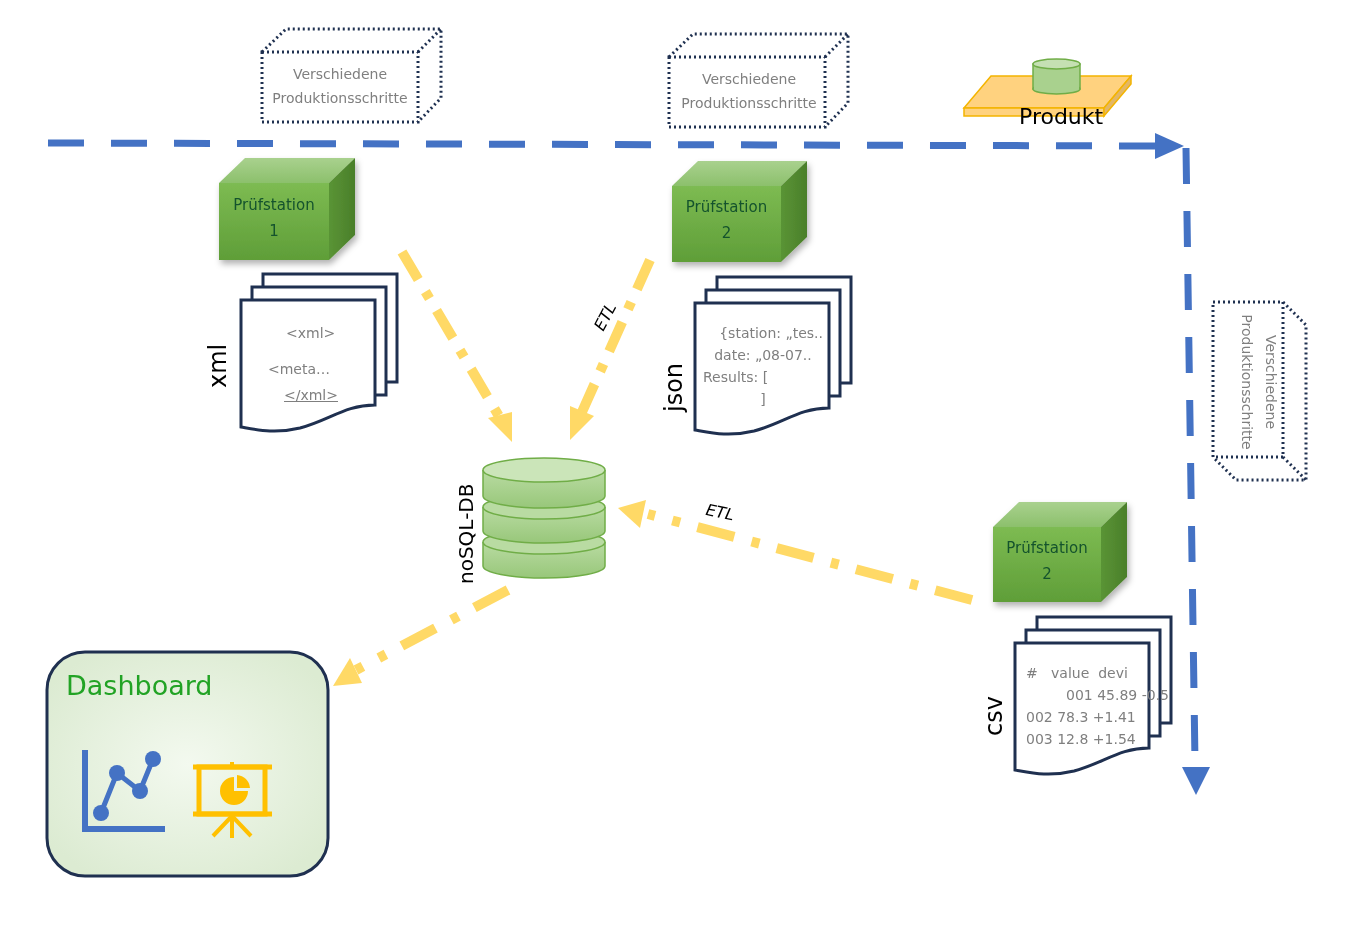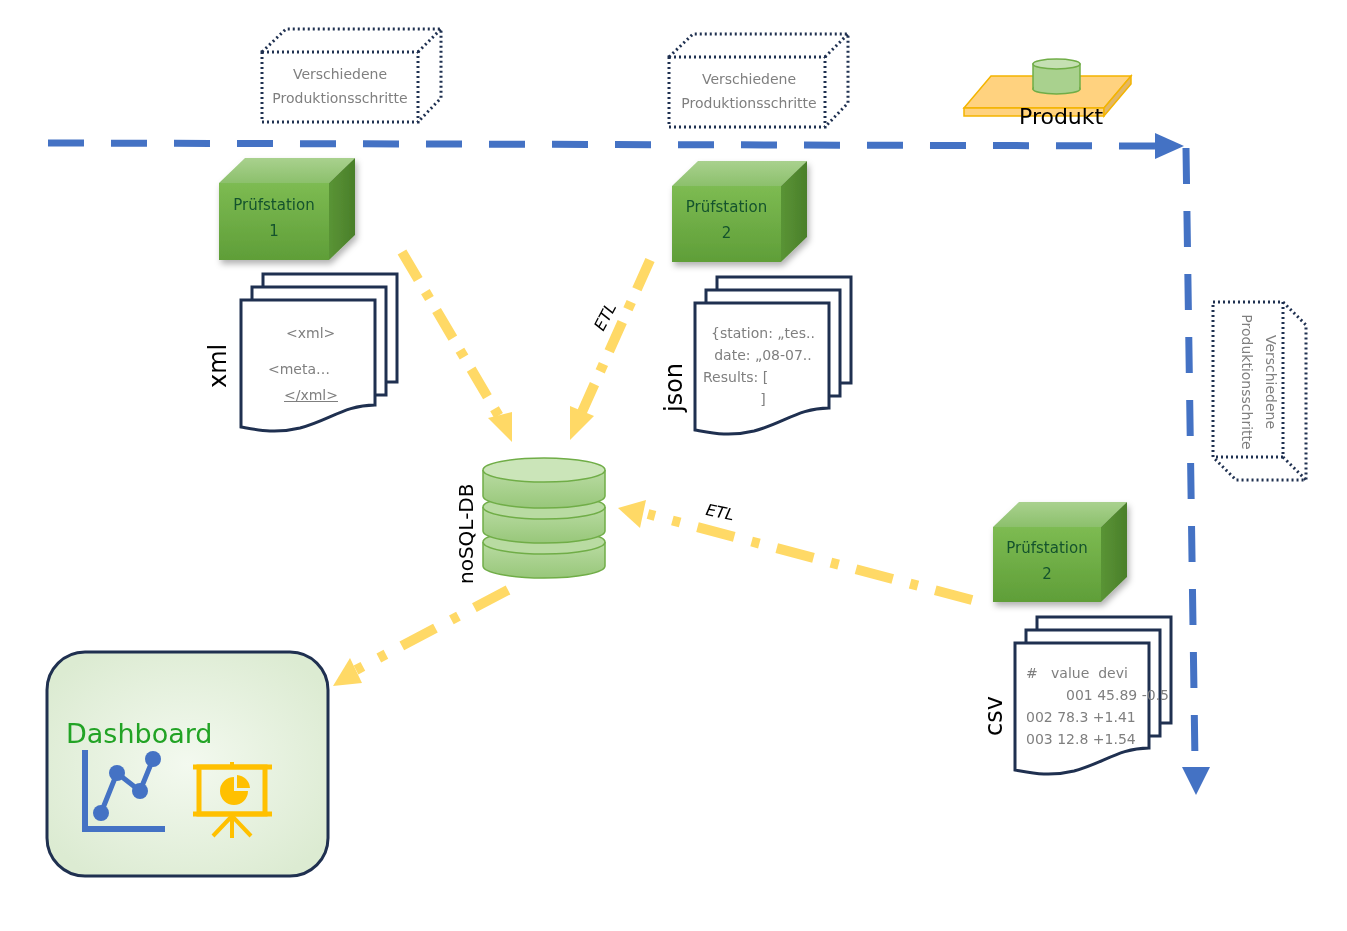--- a/index.html
+++ b/index.html
@@ -12,21 +12,21 @@
     .station-label { color: #14532d; font-size: 15px; line-height: 26px; text-align: center;
                      font-family: "DejaVu Sans", sans-serif; }
     .doc-text { color: #7f7f7f; font-size: 14px; line-height: 22px;
                 font-family: "DejaVu Sans", sans-serif; white-space: pre; }
     .fmt-label { color: #000; font-size: 24px; font-family: "DejaVu Sans", sans-serif;
                  transform: rotate(-90deg); transform-origin: left top; white-space: nowrap; }
     .etl { color: #000; font-size: 16px; font-style: italic; font-family: "DejaVu Sans", sans-serif; white-space: nowrap; }
     .db-label { color: #000; font-size: 20px; font-family: "DejaVu Sans", sans-serif;
                 transform: rotate(-90deg); transform-origin: left top; white-space: nowrap; }
     .produkt-label { color: #000; font-size: 22px; font-family: "DejaVu Sans", sans-serif; }
-    .dash-title { color: #22a325; font-size: 27px; font-family: "DejaVu Sans", sans-serif; margin-top: 48px; }
+    .dash-title { color: #22a325; font-size: 27px; font-family: "DejaVu Sans", sans-serif; }
   </style>
 </head>
 <body>
 
 <svg id="canvas" width="1347" height="931" viewBox="0 0 1347 931">
   <defs>
     <linearGradient id="gFront" x1="0" y1="0" x2="0" y2="1">
       <stop offset="0" stop-color="#7dbb52"></stop>
       <stop offset="1" stop-color="#5f9e38"></stop>
     </linearGradient>
@@ -198,21 +198,21 @@
 <div class="abs station-label" style="left:993px;top:535px;width:108px;">
   <div>Prüfstation</div>
   <div>2</div>
 </div>
 
 <div class="abs doc-text" style="left:286px;top:322px;">&lt;xml&gt;</div>
 <div class="abs doc-text" style="left:268px;top:358px;">&lt;meta…</div>
 <div class="abs doc-text" style="left:284px;top:384px;text-decoration:underline;">&lt;/xml&gt;</div>
 <div class="abs fmt-label" style="left:204px;top:388px;">xml</div>
 
-<div class="abs doc-text" style="left:703px;top:322px;width:120px;text-align:center;">{station: „tes..</div>
+<div class="abs doc-text" style="left:703px;top:322px;width:120px;text-align:right;">{station: „tes..</div>
 <div class="abs doc-text" style="left:703px;top:344px;width:120px;text-align:center;">date: „08-07..</div>
 <div class="abs doc-text" style="left:703px;top:366px;width:120px;text-align:left;">Results: [</div>
 <div class="abs doc-text" style="left:703px;top:388px;width:120px;text-align:center;">]</div>
 <div class="abs fmt-label" style="left:660px;top:412px;">json</div>
 
 <div class="abs doc-text" style="left:1026px;top:662px;">#   value  devi</div>
 <div class="abs doc-text" style="left:1026px;top:684px;margin-left:40px;">001 45.89 -0.5</div>
 <div class="abs doc-text" style="left:1026px;top:706px;">002 78.3 +1.41</div>
 <div class="abs doc-text" style="left:1026px;top:728px;">003 12.8 +1.54</div>
 <div class="abs fmt-label" style="left:980px;top:736px;">csv</div>

